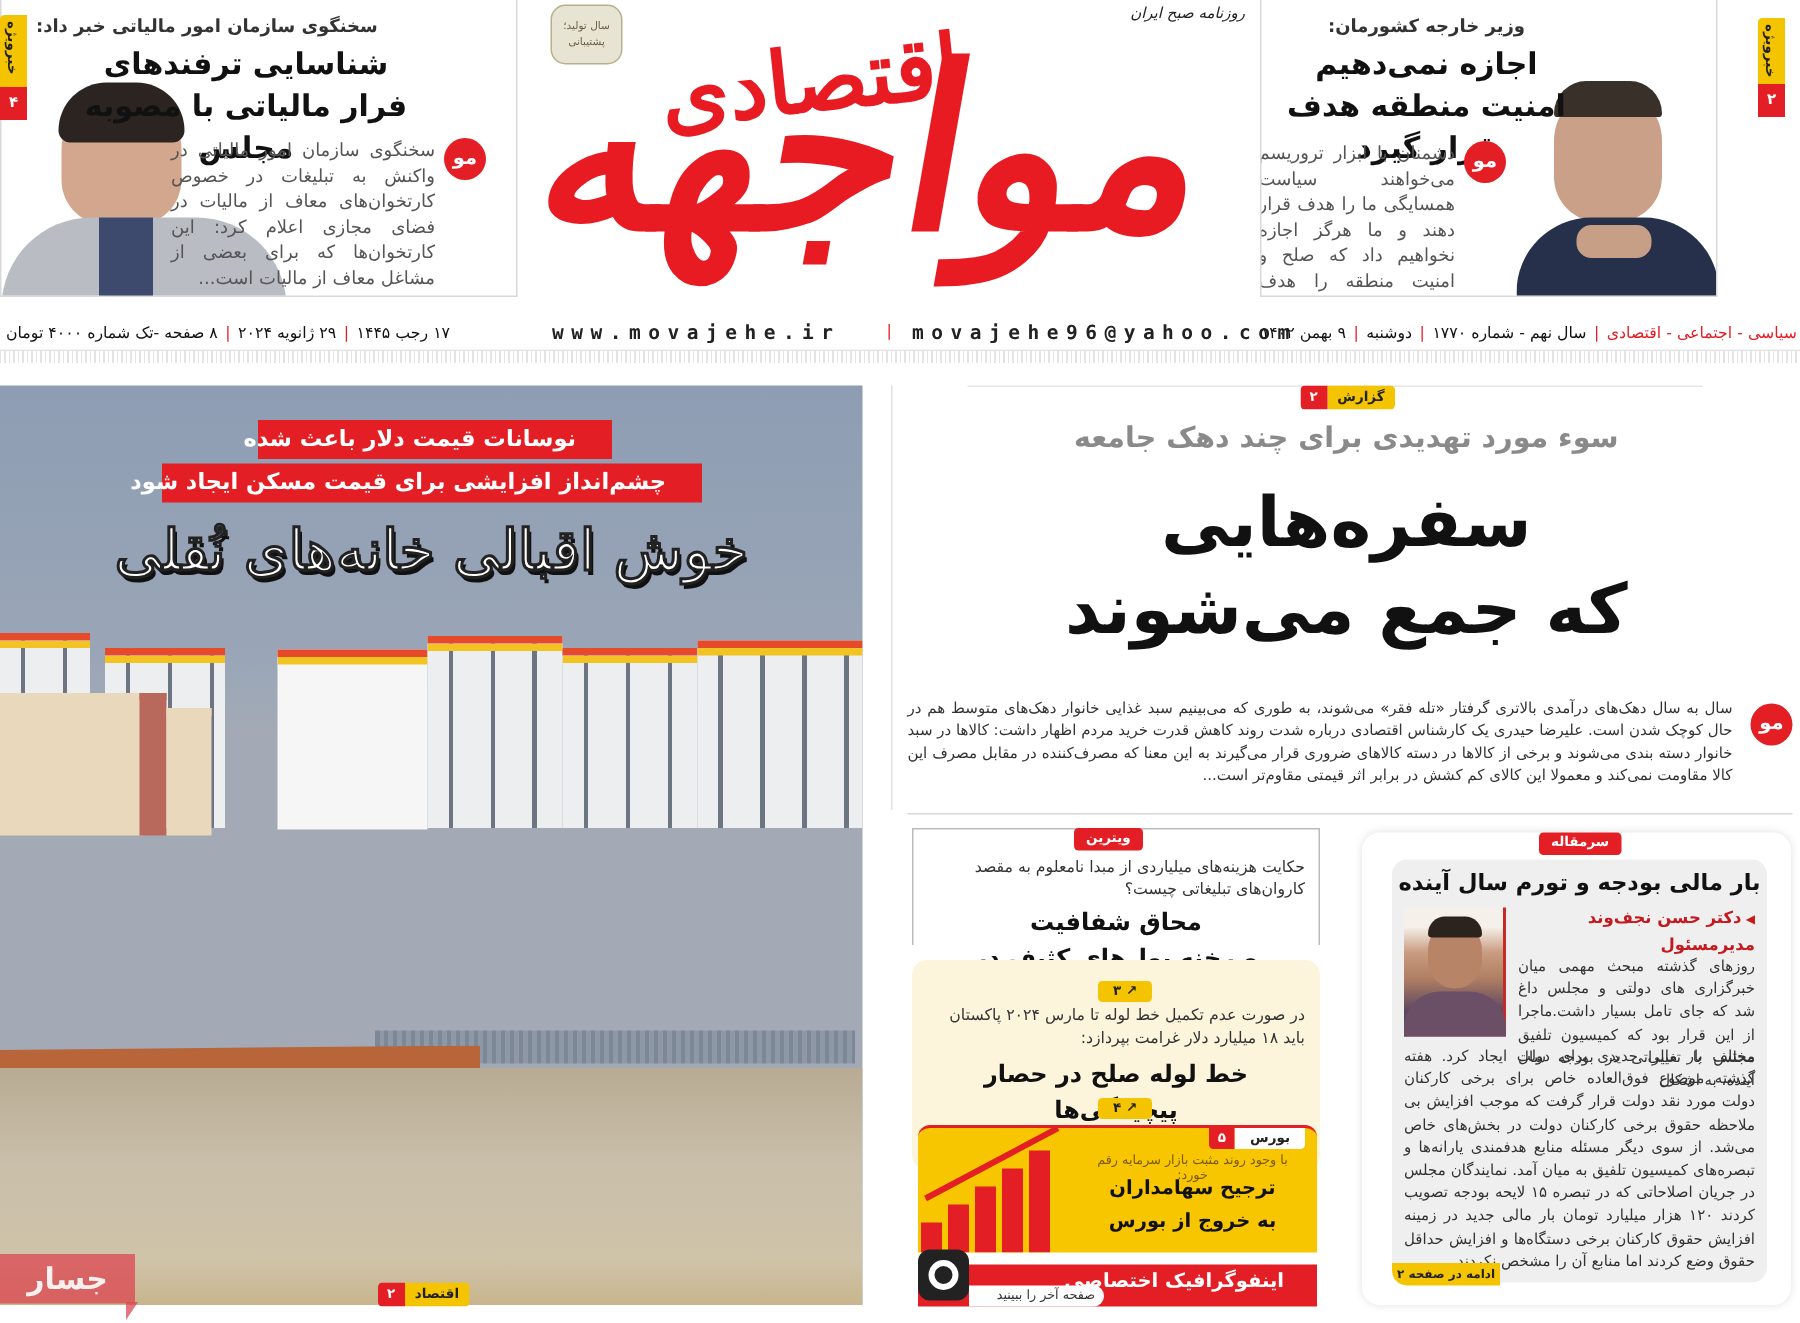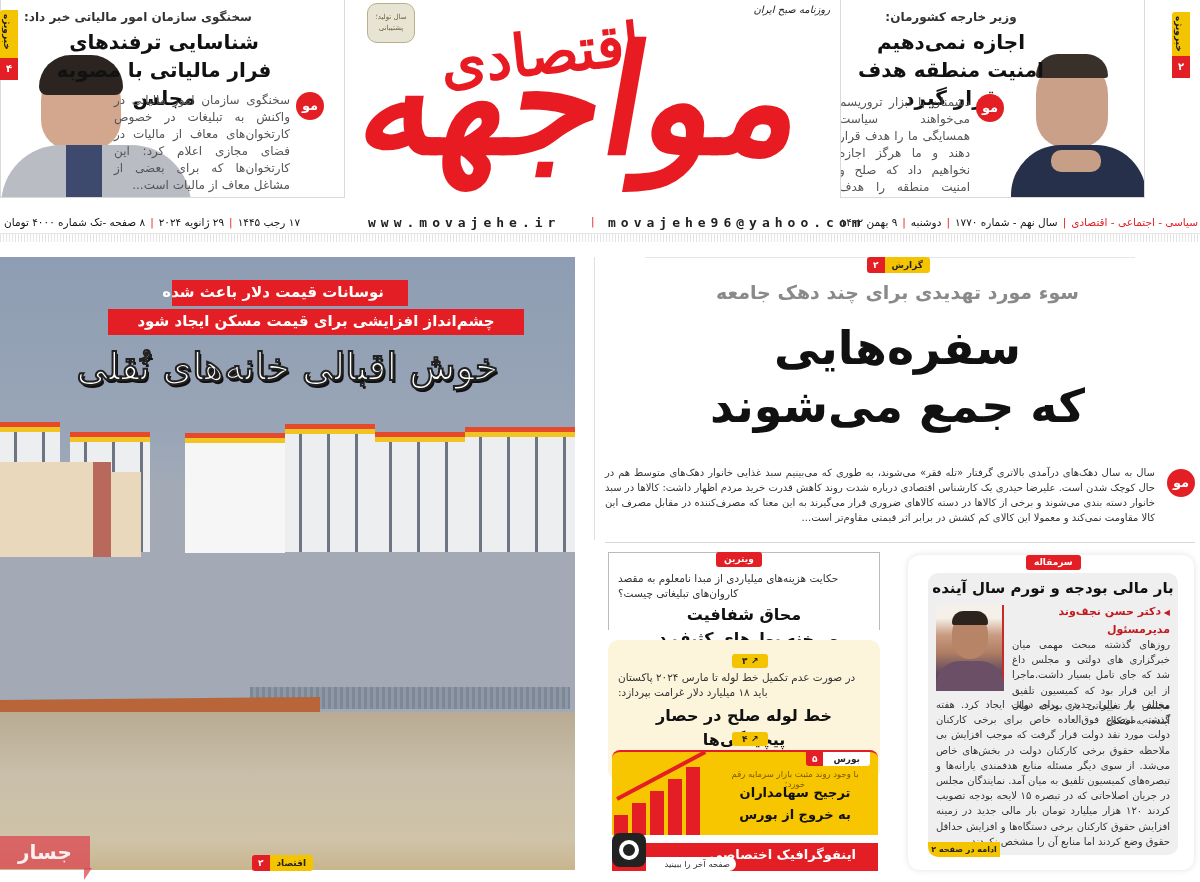--- a/index.html
+++ b/index.html
@@ -62,21 +62,21 @@
   .sub-grey { position: absolute; top: 24px; width: 100%; text-align: center; font-size: 19px; color: #8a8a8a; font-weight: bold; direction: rtl; }
   .big-title { position: absolute; top: 62px; width: 100%; text-align: center; font-size: 46px; line-height: 58px; font-weight: bold; color: #111; direction: rtl; }
   .lead-mid { position: absolute; left: 10px; top: 208px; width: 550px; font-size: 10px; line-height: 15px; color: #333; text-align: justify; direction: rtl; }
   .sep-line { position: absolute; left: 10px; top: 285px; width: 590px; height: 1px; background: #d8d8d8; }
 
   
   .mid-col { position: absolute; left: 608px; top: 552px; width: 272px; }
   .box-vitrin { position: absolute; left: 0; top: 0; width: 272px; height: 78px; border: 1px solid #bbb; border-bottom: none; }
   .pill-red { position: absolute; height: 15px; background: #e31e24; color: #fff; font-size: 9px; font-weight: bold; border-radius: 3px; padding: 0 8px; line-height: 15px; direction: rtl; }
   .pill-yellow { position: absolute; height: 14px; background: #f5c400; color: #222; font-size: 9px; font-weight: bold; border-radius: 3px; padding: 0 10px; line-height: 14px; }
-  .mid-small { font-size: 10.5px; line-height: 15px; color: #333; text-align: left; direction: rtl; }
+  .mid-small { font-size: 10.5px; line-height: 15px; color: #333; text-align: right; direction: rtl; }
   .mid-head { font-size: 16px; line-height: 24px; font-weight: bold; color: #111; text-align: center; direction: rtl; }
   .cream { position: absolute; left: 0; top: 88px; width: 272px; height: 140px; background: #fdf4dc; border-radius: 10px; }
 
   .bourse { position: absolute; left: 612px; top: 750px; width: 266px; height: 85px; background: #f7c600; border-radius: 8px 8px 0 0; border-top: 2px solid #e31e24; overflow: hidden; }
   .bourse .bar { position: absolute; bottom: 0; width: 14px; background: #e31e24; }
   .bourse .arrow { position: absolute; left: 5px; top: 20px; width: 100px; height: 4px; background: #e31e24; transform: rotate(-28deg); transform-origin: left center; }
   .info-strip { position: absolute; left: 612px; top: 843px; width: 266px; height: 28px; background: #e31e24; direction: rtl; }
   .info-bubble { position: absolute; left: 612px; top: 833px; width: 34px; height: 34px; background: #222; border-radius: 8px; }
   .info-bubble .ring { position: absolute; left: 7px; top: 7px; width: 20px; height: 20px; border-radius: 50%; border: 4px solid #fff; }
   .info-white { position: absolute; left: 646px; top: 857px; width: 90px; height: 14px; background: #fff; border-radius: 0 8px 8px 0; font-size: 8.5px; color: #333; text-align: right; padding-right: 6px; line-height: 14px; direction: rtl; }
@@ -181,21 +181,21 @@
   <div class="bldg win" style="left:375px; top:175px; width:90px; height:120px;"></div>
   <div class="bldg win" style="left:465px; top:170px; width:110px; height:125px;"></div>
   <div class="bldg beige" style="left:0; top:205px; width:95px; height:95px;"></div>
   <div class="bldg pink" style="left:93px; top:205px; width:18px; height:95px;"></div>
   <div class="bldg beige" style="left:111px; top:215px; width:30px; height:85px;"></div>
   <div class="fence"></div>
   <div class="dirt"></div>
   <div class="ground"></div>
 </div>
 <div class="red-bar rtl" style="left:172px; top:280px; width:236px;">نوسانات قیمت دلار باعث شده</div>
-<div class="red-bar rtl" style="left:108px; top:309px; width:416px;">چشم‌انداز افزایشی برای قیمت مسکن ایجاد شود</div>
+<div class="red-bar rtl" style="left:108px; top:309px; width:360px;">چشم‌انداز افزایشی برای قیمت مسکن ایجاد شود</div>
 <div class="hero-title">خوش اقبالی خانه‌های نُقلی</div>
 <div class="section-tag" style="left:252px; top:855px;">
   <span class="t-lbl">اقتصاد</span>
   <span class="t-num">۲</span>
 </div>
 <div class="jesar">جسار</div>
 <div class="jesar-tail"></div>
 
 <div class="main-story">
   <div style="position:absolute; left:50px; top:0; width:490px; height:1px; background:#e6e6e6;"></div>

